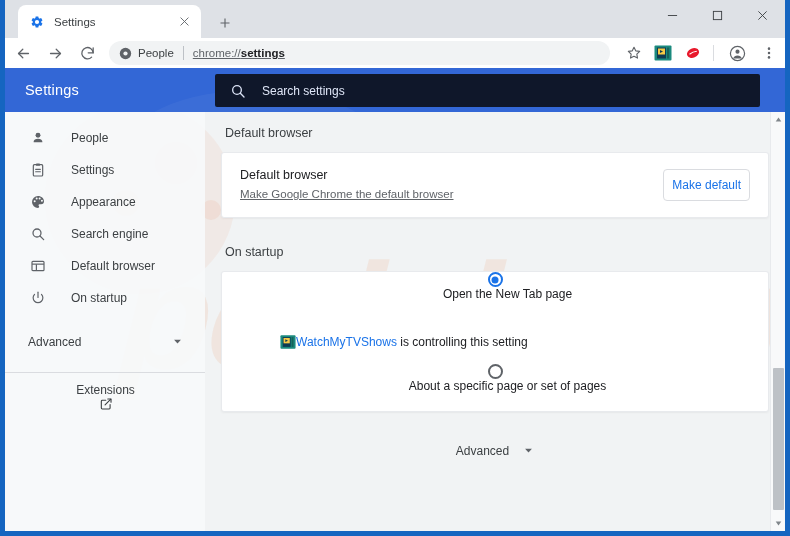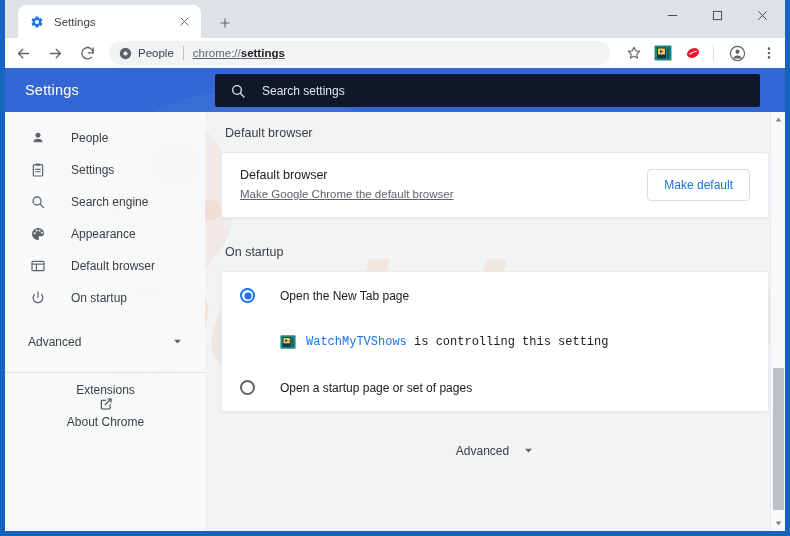--- a/index.html
+++ b/index.html
@@ -175,51 +175,51 @@
     padding:14px 18px;
     min-height:55px;
   }
   .card-row .texts { flex:1 1 auto; }
   .row-title { font-size:12.5px; color:#202124; line-height:17px; }
   .row-sub { font-size:11.5px; color:#5f6368; line-height:17px; margin-top:2px;text-decoration:underline; }
   .btn-outline {
     border:1px solid #dadce0; border-radius:4px;
     background:#fff;
     color:#1a73e8; font-size:12px;
-    padding:8px 16px;
+    padding:8px 8px;
     white-space:nowrap;
     font-family:"Liberation Sans", sans-serif;
   }
   .spacer-24 { height:27px; }
 
   
   .radio-row {
     display:flex; align-items:center;
-    padding:0 18px; height:47px;
+    padding:0 18px; height:47px;flex-direction:column;
   }
   .radio {
     width:15px; height:15px; flex:0 0 15px;
     border-radius:50%;
     border:2px solid #5f6368;
     position:relative;
   }
   .radio.checked { border-color:#1a73e8; }
   .radio.checked::after {
     content:""; position:absolute;
     left:50%; top:50%; transform:translate(-50%,-50%);
     width:7px; height:7px; border-radius:50%; background:#1a73e8;
   }
   .radio-label { margin-left:25px; font-size:12px; color:#202124; }
 
   .ctrl-row {
     display:flex; align-items:center;
     padding:0 18px 0 58px; height:45px;
   }
   .ctrl-ico { width:16px; height:16px; flex:0 0 16px; display:block; }
-  .ctrl-text { margin-left:10px; font-size:12px; color:#202124; flex:1 1 auto;font-family:Liberation Mono, monospace; }
+  .ctrl-text { font-size:12px; color:#202124; flex:1 1 auto; }
   .ctrl-text a { color:#1a73e8; text-decoration:none; }
 
   .advanced-footer {
     display:flex; align-items:center; justify-content:center;
     gap:14px;
     margin-top:30px;
     color:#5f6368;
   }
   .advanced-footer .lbl { font-size:12px; color:#3c4043; }
 
@@ -412,35 +412,35 @@
             <rect x="5" y="4" width="14" height="17" rx="1.6"></rect>
             <rect x="9" y="2.3" width="6" height="3.4" rx="1" fill="#5f6368" stroke="none"></rect>
             <path d="M8.5 11h7M8.5 14.6h7" stroke-linecap="round"></path>
           </svg>
         </span>
         <span class="nav-label">Settings</span>
       </div>
 
       <div class="nav-item">
         <span class="nav-ico">
+          <svg viewBox="0 0 24 24" width="16" height="16" fill="#5f6368">
+            <path d="M12 3a9 9 0 0 0 0 18c1 0 1.7-.8 1.7-1.7 0-.45-.17-.85-.45-1.15-.27-.3-.44-.7-.44-1.13 0-.95.77-1.72 1.72-1.72h2.03A4.44 4.44 0 0 0 21 10.86C21 6.5 16.97 3 12 3zM7 12.4a1.5 1.5 0 1 1 0-3 1.5 1.5 0 0 1 0 3zm3-4a1.5 1.5 0 1 1 0-3 1.5 1.5 0 0 1 0 3zm4.5 0a1.5 1.5 0 1 1 0-3 1.5 1.5 0 0 1 0 3zm3.4 3.3a1.5 1.5 0 1 1 0-3 1.5 1.5 0 0 1 0 3z"></path>
+          </svg>
+        </span>
+        <span class="nav-label">Appearance</span>
+      </div>
+
+      <div class="nav-item">
+        <span class="nav-ico">
           <svg viewBox="0 0 24 24" width="16" height="16" fill="none" stroke="#5f6368" stroke-width="1.9" stroke-linecap="round">
             <circle cx="10.5" cy="10.5" r="6"></circle>
               <path d="M15 15 L20.5 20.5"></path>
           </svg>
         </span>
         <span class="nav-label">Search engine</span>
-      </div>
-
-      <div class="nav-item">
-        <span class="nav-ico">
-          <svg viewBox="0 0 24 24" width="16" height="16" fill="#5f6368">
-            <path d="M12 3a9 9 0 0 0 0 18c1 0 1.7-.8 1.7-1.7 0-.45-.17-.85-.45-1.15-.27-.3-.44-.7-.44-1.13 0-.95.77-1.72 1.72-1.72h2.03A4.44 4.44 0 0 0 21 10.86C21 6.5 16.97 3 12 3zM7 12.4a1.5 1.5 0 1 1 0-3 1.5 1.5 0 0 1 0 3zm3-4a1.5 1.5 0 1 1 0-3 1.5 1.5 0 0 1 0 3zm4.5 0a1.5 1.5 0 1 1 0-3 1.5 1.5 0 0 1 0 3zm3.4 3.3a1.5 1.5 0 1 1 0-3 1.5 1.5 0 0 1 0 3z"></path>
-          </svg>
-        </span>
-        <span class="nav-label">Appearance</span>
       </div>
 
       <div class="nav-item">
         <span class="nav-ico">
           <svg viewBox="0 0 24 24" width="16" height="16" fill="none" stroke="#5f6368" stroke-width="1.8">
             <rect x="3" y="5" width="18" height="14" rx="1.4"></rect>
             <path d="M3 9.2h18"></path>
               <path d="M9.6 9.2V19"></path>
           </svg>
         </span>
@@ -472,23 +472,20 @@
         <span class="nav-label">Extensions</span>
         <span>
           <svg viewBox="0 0 24 24" width="14" height="14" fill="none" stroke="#3c4043" stroke-width="1.9" stroke-linecap="round" stroke-linejoin="round">
             <path d="M19 13v6a1.6 1.6 0 0 1-1.6 1.6H5.6A1.6 1.6 0 0 1 4 19V7.2A1.6 1.6 0 0 1 5.6 5.6h6"></path>
             <path d="M15 3.4h5.6V9"></path>
               <path d="M10.4 13.6 20.2 3.8"></path>
           </svg>
         </span>
       </div>
 
-      <div class="nav-item plain">
-        <span class="nav-label">About Chrome</span>
-      </div>
     </div>
 
     <div class="main">
 
       <div class="section-title">Default browser</div>
 
       <div class="card">
         <div class="card-row">
           <div class="texts">
             <div class="row-title">Default browser</div>
@@ -518,21 +515,21 @@
               <path d="M6 6 L9 7.5 L6 9 Z" fill="#0f3b52"></path>
               <rect x="13" y="3.5" width="2.2" height="11" fill="#16625a"></rect>
             </svg>
           </span>
           <span class="ctrl-text"><a href="#">WatchMyTVShows</a><span> is controlling this setting</span></span>
         </div>
 
 
         <div class="radio-row">
           <span class="radio"></span>
-          <span class="radio-label">Open a startup page or set of pages</span>
+          <span class="radio-label">About a specific page or set of pages</span>
         </div>
       </div>
 
       <div class="advanced-footer">
         <span class="lbl">Advanced</span>
         <span>
           <svg viewBox="0 0 16 16" width="11" height="11" fill="#5f6368">
               <path d="M3 5.5 L8 11 L13 5.5 Z"></path>
             </svg>
         </span>

